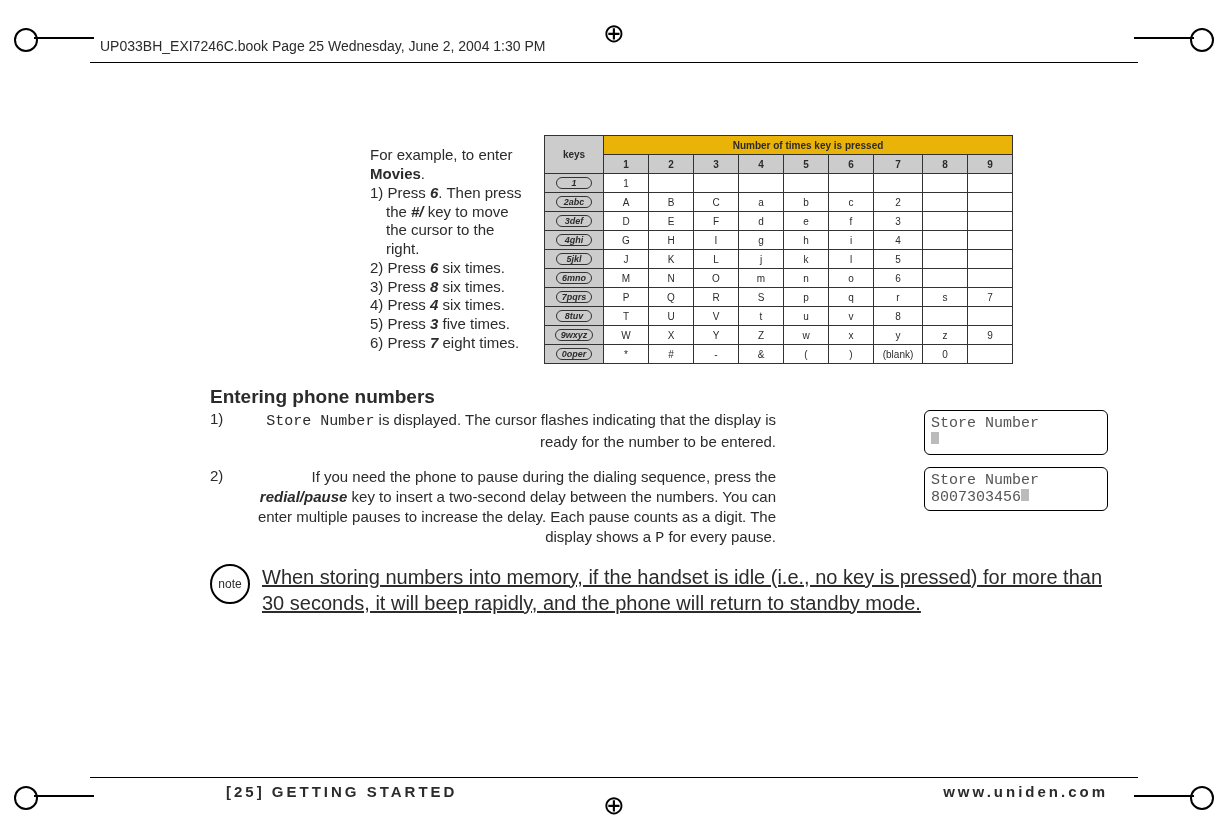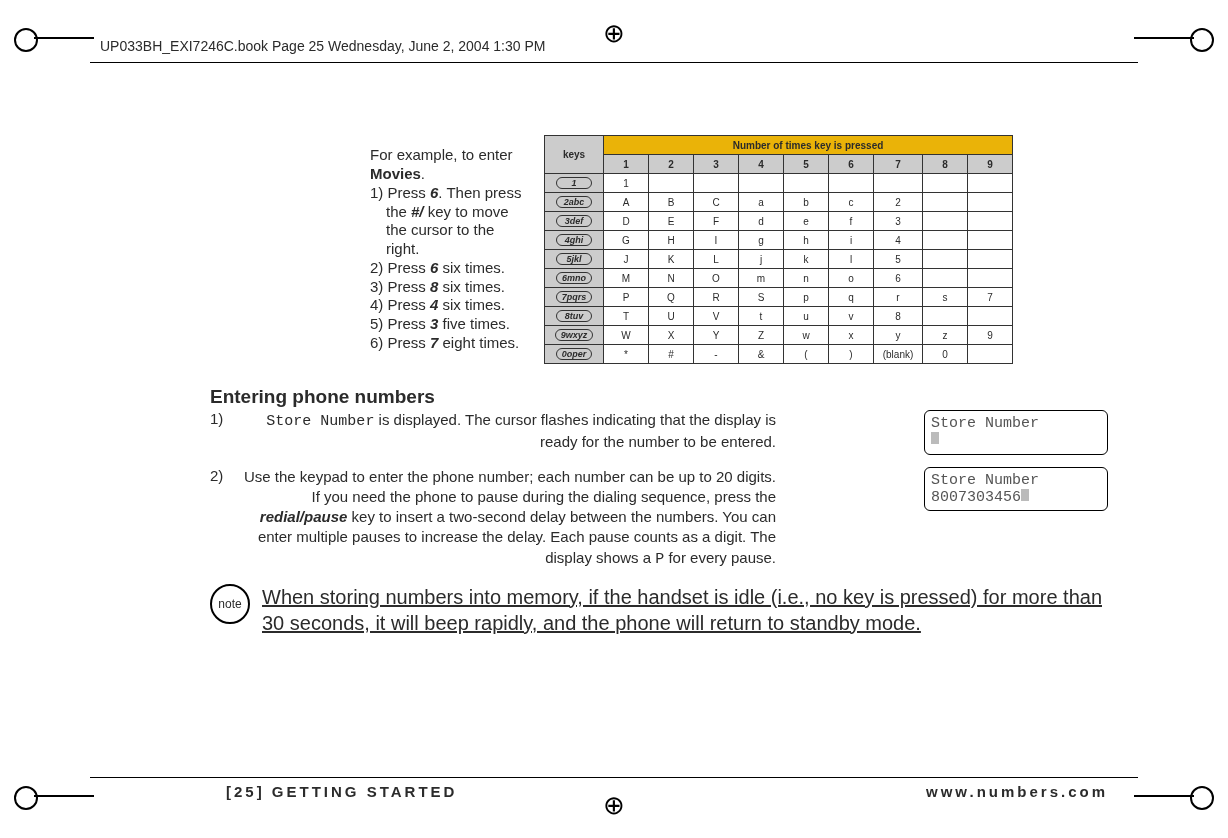--- a/index.html
+++ b/index.html
@@ -340,21 +340,20 @@
     <div class="num-steps">
       <div class="step">
         <div class="num">1)</div>
         <div class="body">
           <span class="mono">Store Number</span><span> is displayed. The cursor flashes indicating that the display is ready for the number to be entered.</span>
         </div>
       </div>
       <div class="step">
         <div class="num">2)</div>
         <div class="body">
-          <div>Use the keypad to enter the phone number; each number can be up to 20 digits.</div>
           <div>
             <span>If you need the phone to pause during the dialing sequence, press the </span><span class="ital">redial/pause</span><span> key to insert a two-second delay between the numbers. You can enter multiple pauses to increase the delay. Each pause counts as a digit. The display shows a </span><span class="mono">P</span><span> for every pause.</span>
           </div>
         </div>
       </div>
     </div>
 
     <div class="right-col" style="top:0;">
       <div class="lcd">
         <div>  Store Number</div>
@@ -369,13 +368,13 @@
 
   <div class="note-row">
     <div class="note-badge">note</div>
     <div class="note-text">When storing numbers into memory, if the handset is idle (i.e., no key is pressed) for more than 30 seconds, it will beep rapidly, and the phone will return to standby mode.</div>
   </div>
 
 </div>
 
 <div class="page-footer-line"></div>
 <div class="footer-left">[25] GETTING STARTED</div>
-<div class="footer-right">www.numbers.com</div>
+<div class="footer-right">www.uniden.com</div>
 
 </body></html>

